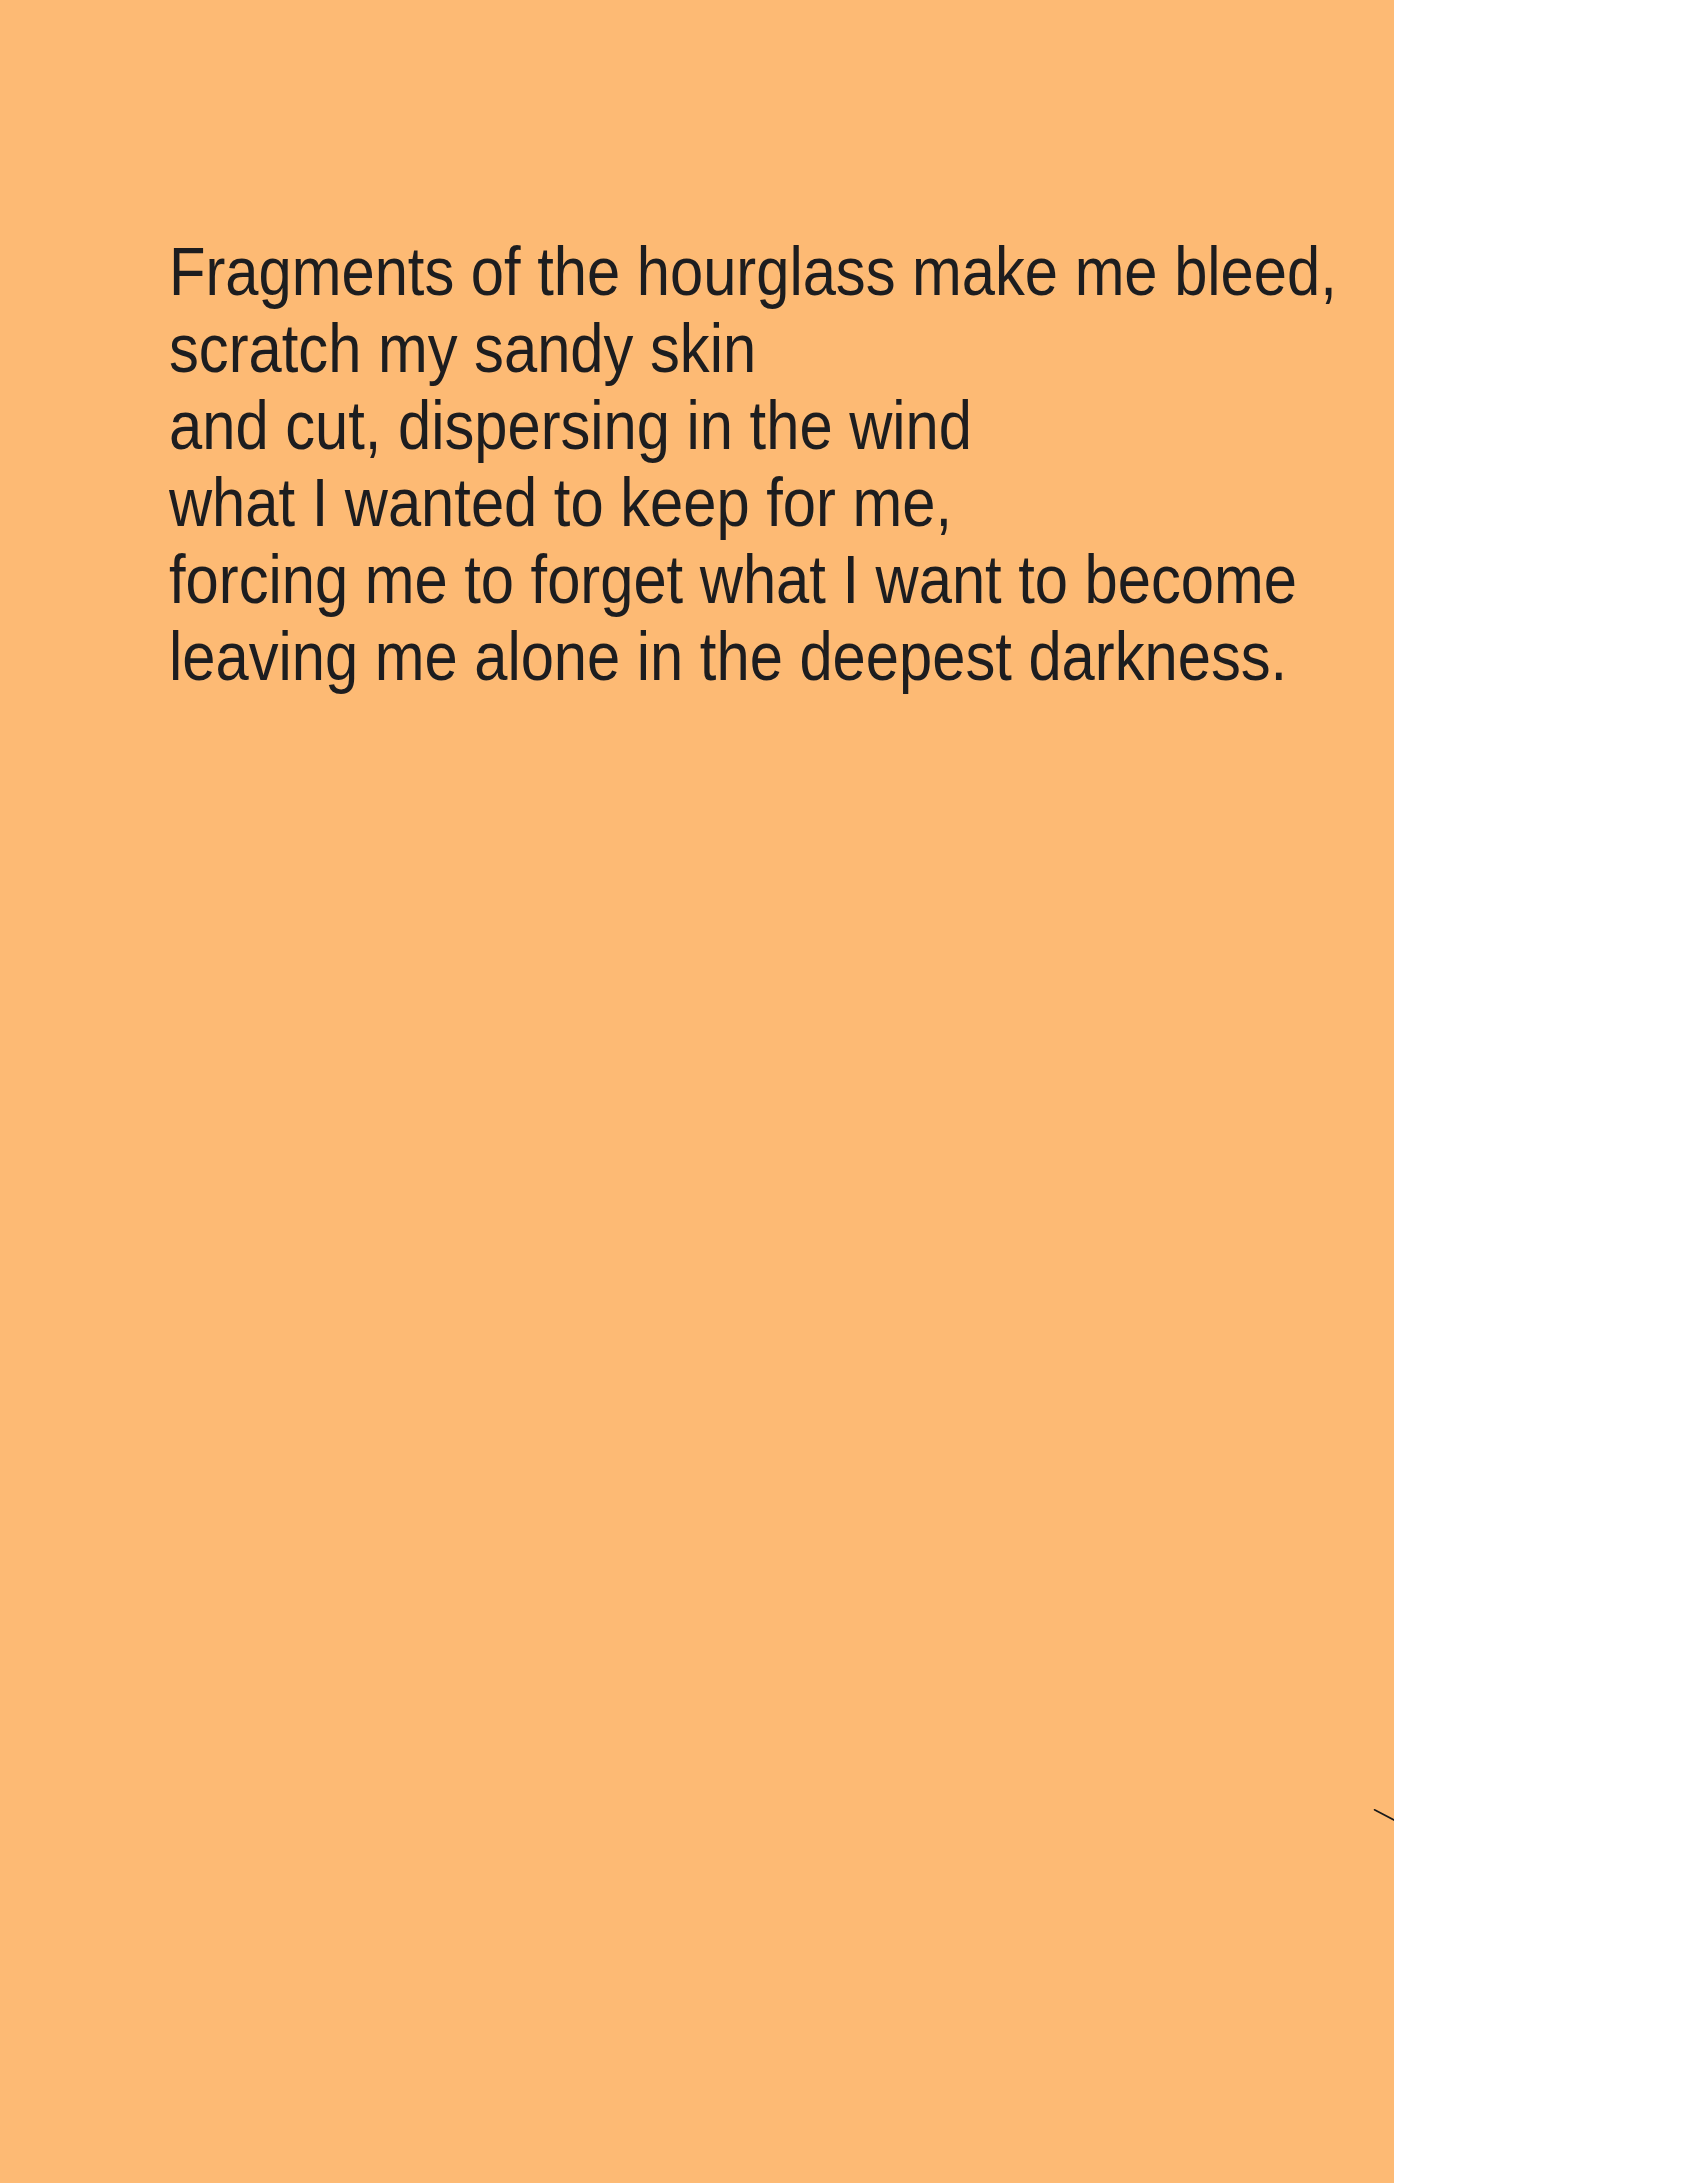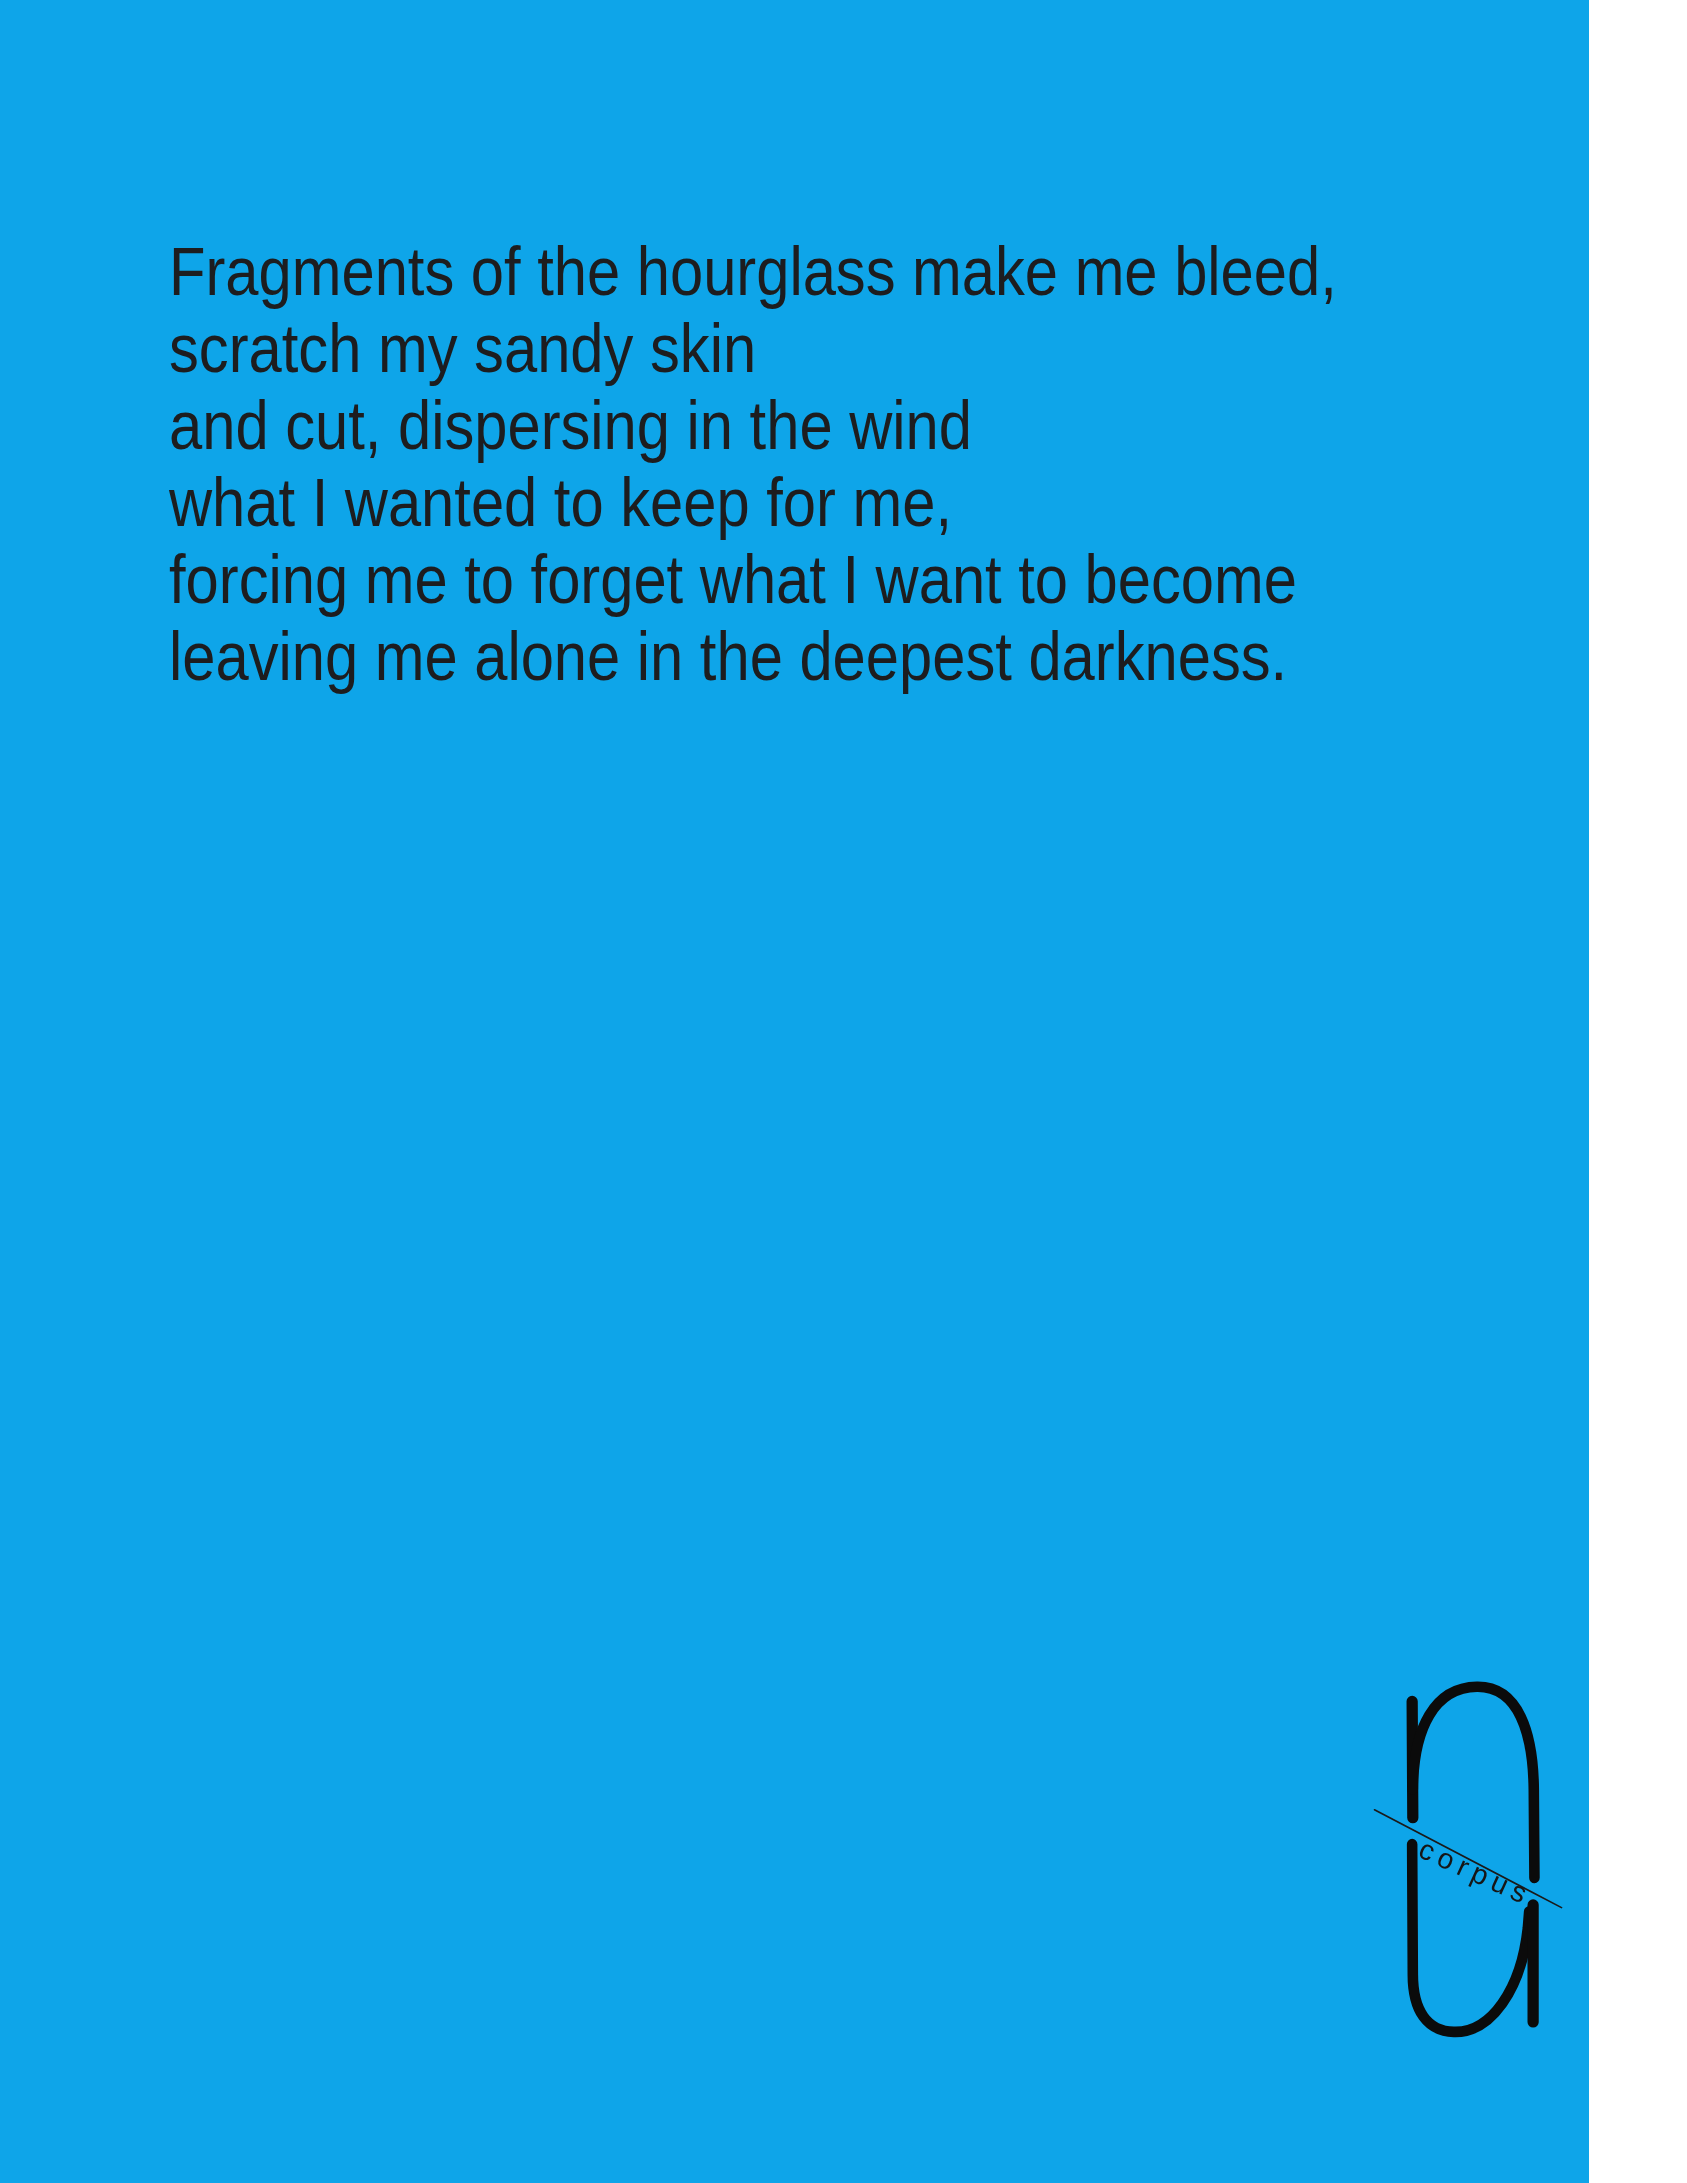--- a/index.html
+++ b/index.html
@@ -2,23 +2,23 @@
 <html style="font-size:10.6px"><head>
 <meta charset="utf-8">
 <style>
   html, body {
     margin: 0;
     padding: 0;
     background: #ffffff;
   }
   .page {
     position: relative;
-    width: 1589px;
+    width: 1394px;
     height: 2183px;
-    background: #0ea5e9;
+    background: #fdba74;
     overflow: hidden;
     font-family: "Liberation Sans", sans-serif;
   }
   .poem {
     position: absolute;
     left: 169px;
     top: 233px;
     font-size: 69px;
     line-height: 77px;
     font-weight: 400;

